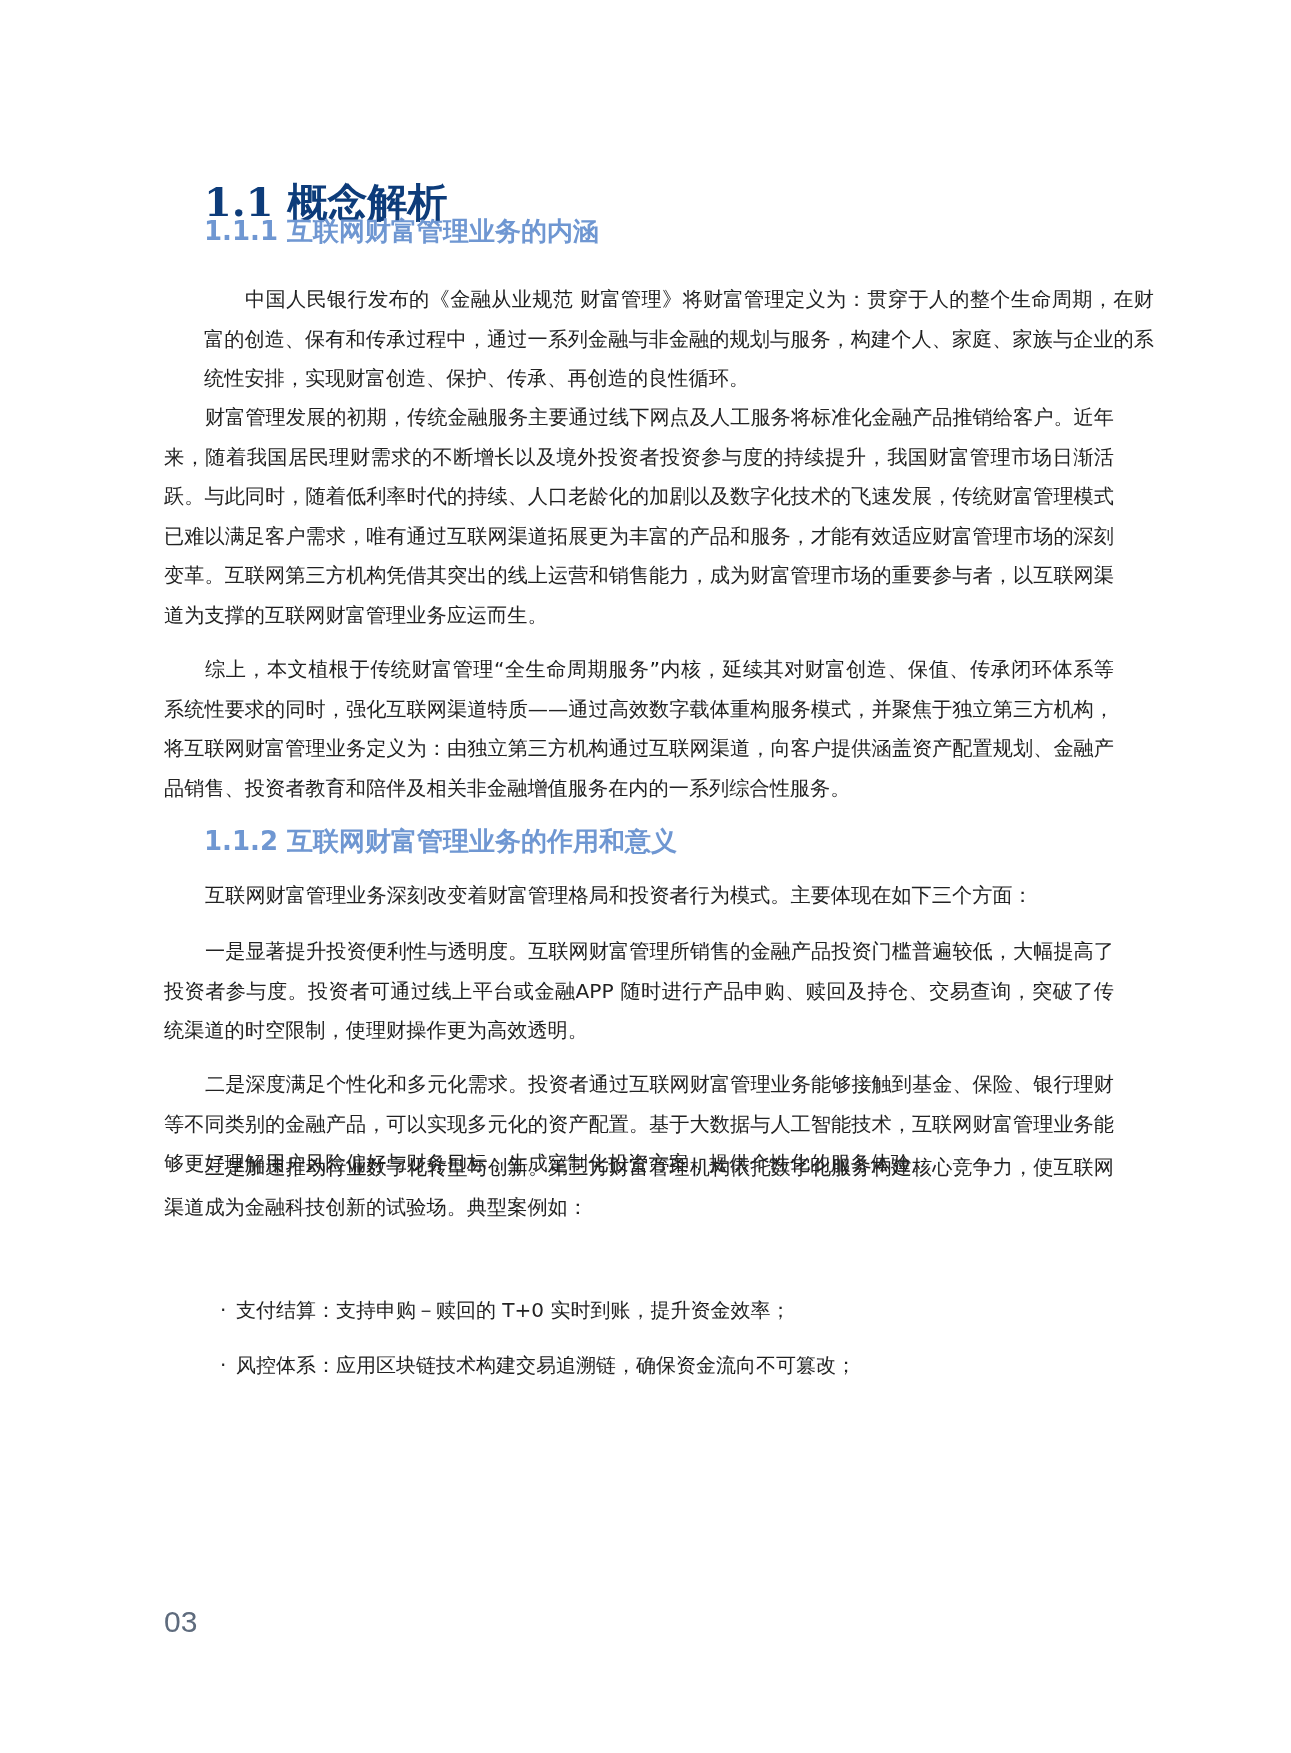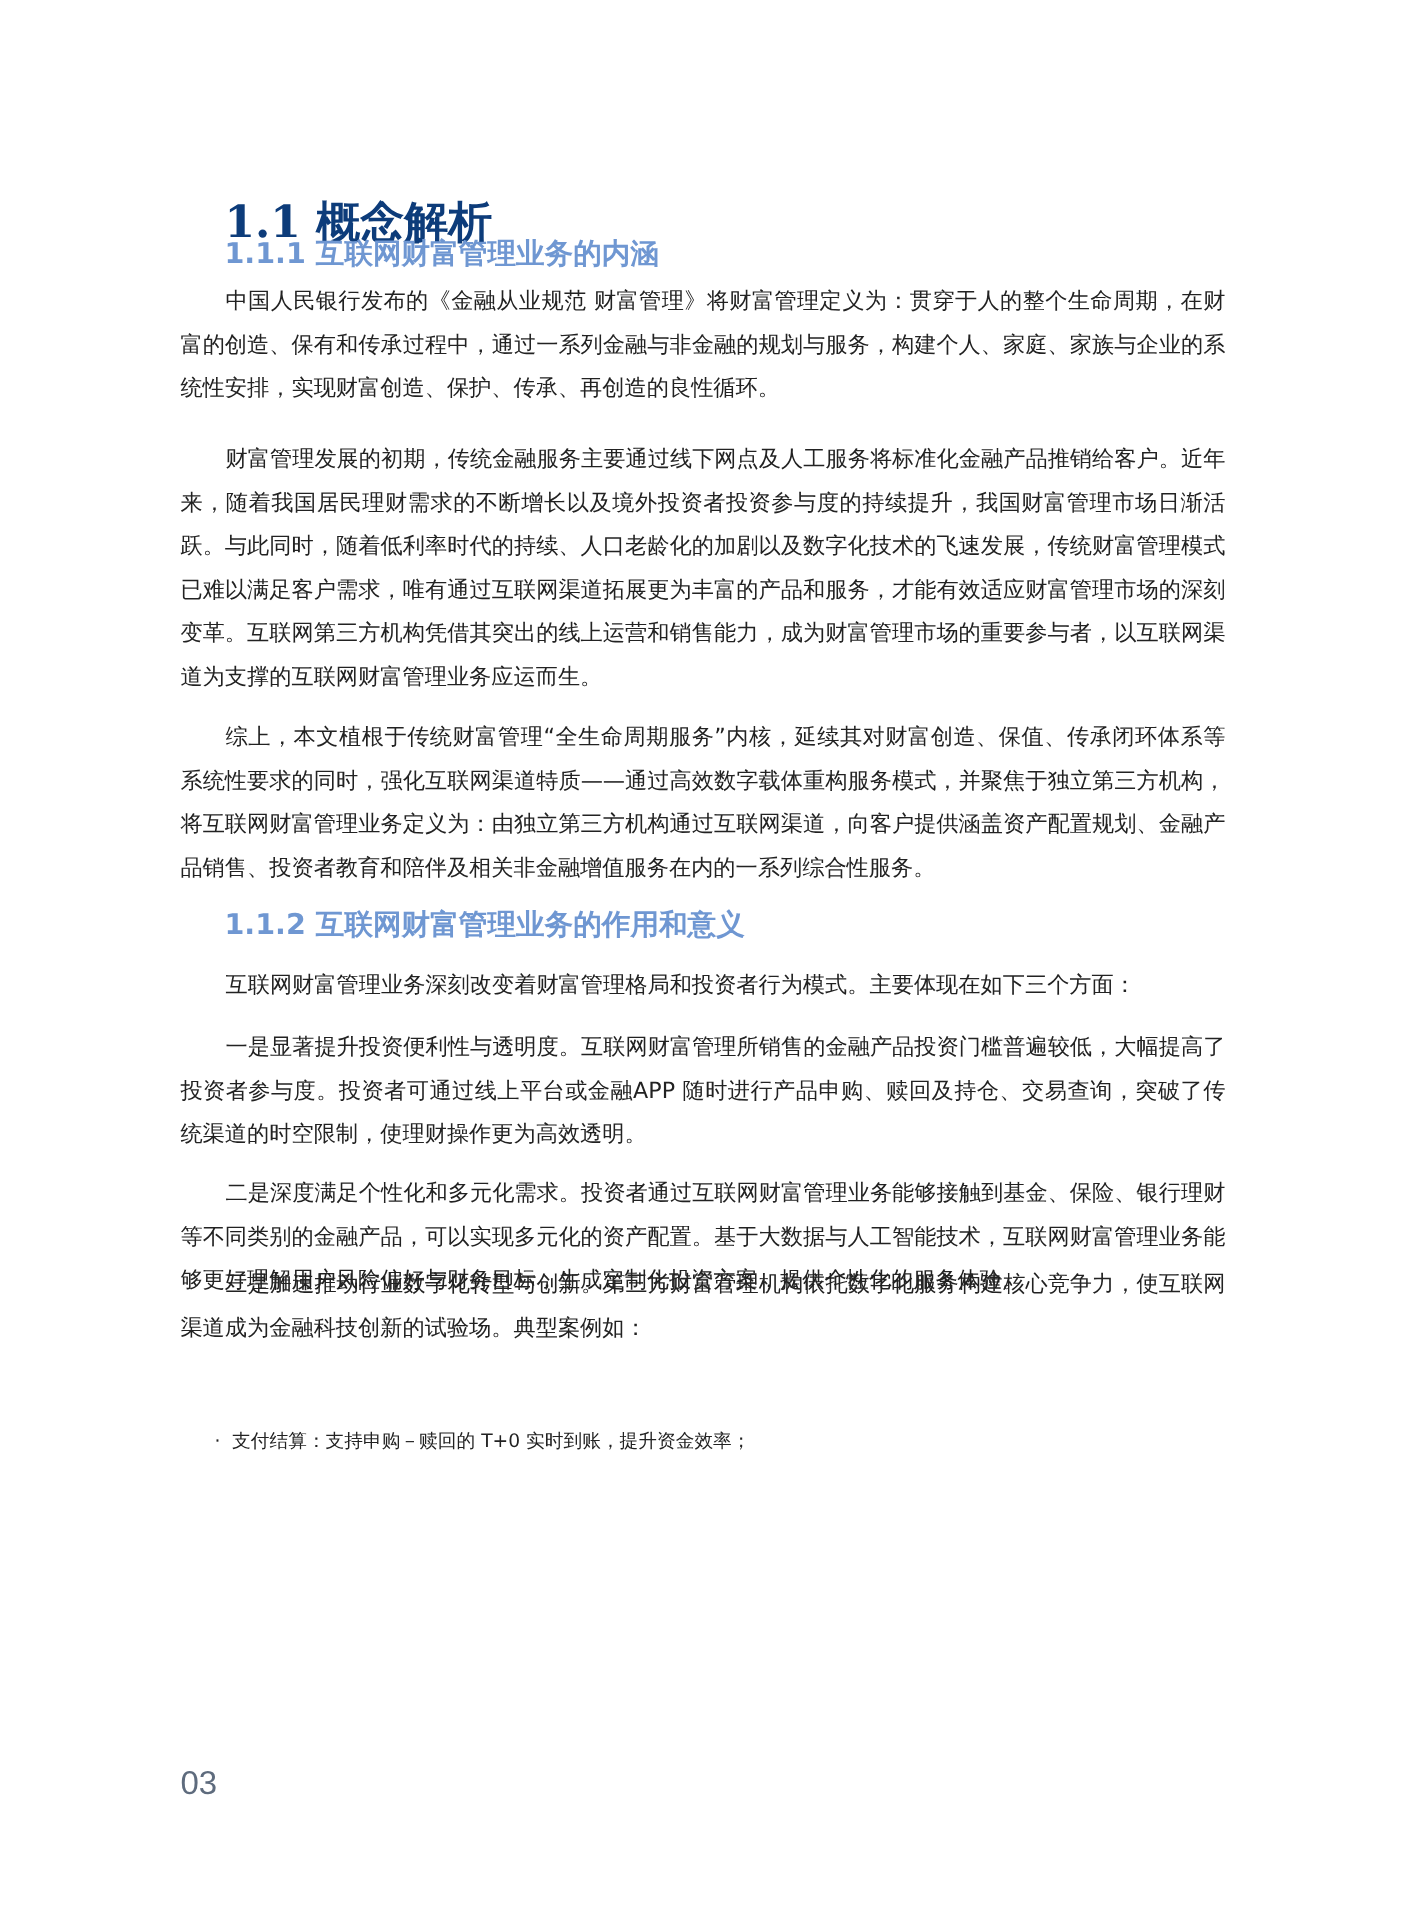--- a/index.html
+++ b/index.html
@@ -51,23 +51,23 @@
       width: 950px;
       margin: 0;
       font-size: 20.2px;
       line-height: 39.5px;
       color: #222222;
       text-align: justify;
       text-indent: 41px;
     }
     .bullet {
       position: absolute;
-      left: 195px;
+      left: 220px;
       margin: 0;
-      font-size: 17px;
+      font-size: 20px;
       line-height: 39.5px;
       color: #222222;
       white-space: nowrap;
     }
     .bullet .dot {
       display: inline-block;
       width: 16px;
       text-align: left;
     }
     .page-number {
@@ -83,36 +83,39 @@
   </style>
 </head>
 <body>
 
 <div class="page">
 
   <h1 class="h1">1.1 概念解析</h1>
 
   <h2 class="h2" style="top:214px;">1.1.1 互联网财富管理业务的内涵</h2>
 
-  <p class="para" style="top:254px;">中国人民银行发布的《金融从业规范 财富管理》将财富管理定义为：贯穿于人的整个生命周期，在财富的创造、保有和传承过程中，通过一系列金融与非金融的规划与服务，构建个人、家庭、家族与企业的系统性安排，实现财富创造、保护、传承、再创造的良性循环。</p>
+  <p class="para" style="top:280px;margin-left:40px;">中国人民银行发布的《金融从业规范 财富管理》将财富管理定义为：贯穿于人的整个生命周期，在财富的创造、保有和传承过程中，通过一系列金融与非金融的规划与服务，构建个人、家庭、家族与企业的系统性安排，实现财富创造、保护、传承、再创造的良性循环。</p>
 
   <p class="para" style="top:398px;">财富管理发展的初期，传统金融服务主要通过线下网点及人工服务将标准化金融产品推销给客户。近年来，随着我国居民理财需求的不断增长以及境外投资者投资参与度的持续提升，我国财富管理市场日渐活跃。与此同时，随着低利率时代的持续、人口老龄化的加剧以及数字化技术的飞速发展，传统财富管理模式已难以满足客户需求，唯有通过互联网渠道拓展更为丰富的产品和服务，才能有效适应财富管理市场的深刻变革。互联网第三方机构凭借其突出的线上运营和销售能力，成为财富管理市场的重要参与者，以互联网渠道为支撑的互联网财富管理业务应运而生。</p>
 
   <p class="para" style="top:650px;">综上，本文植根于传统财富管理“全生命周期服务”内核，延续其对财富创造、保值、传承闭环体系等系统性要求的同时，强化互联网渠道特质——通过高效数字载体重构服务模式，并聚焦于独立第三方机构，将互联网财富管理业务定义为：由独立第三方机构通过互联网渠道，向客户提供涵盖资产配置规划、金融产品销售、投资者教育和陪伴及相关非金融增值服务在内的一系列综合性服务。</p>
 
   <h2 class="h2" style="top:824px;">1.1.2 互联网财富管理业务的作用和意义</h2>
 
   <p class="para" style="top:876px;">互联网财富管理业务深刻改变着财富管理格局和投资者行为模式。主要体现在如下三个方面：</p>
 
   <p class="para" style="top:932px;">一是显著提升投资便利性与透明度。互联网财富管理所销售的金融产品投资门槛普遍较低，大幅提高了投资者参与度。投资者可通过线上平台或金融APP 随时进行产品申购、赎回及持仓、交易查询，突破了传统渠道的时空限制，使理财操作更为高效透明。</p>
 
   <p class="para" style="top:1065px;">二是深度满足个性化和多元化需求。投资者通过互联网财富管理业务能够接触到基金、保险、银行理财等不同类别的金融产品，可以实现多元化的资产配置。基于大数据与人工智能技术，互联网财富管理业务能够更好理解用户风险偏好与财务目标，生成定制化投资方案，提供个性化的服务体验。</p>
 
   <p class="para" style="top:1148px;">三是加速推动行业数字化转型与创新。第三方财富管理机构依托数字化服务构建核心竞争力，使互联网渠道成为金融科技创新的试验场。典型案例如：</p>
 
   <p class="bullet" style="top:1291px;">
     <span class="dot">·</span><span>支付结算：支持申购－赎回的 T+0 实时到账，提升资金效率；</span>
   </p>
 
+  <p class="bullet" style="top:1346px;">
+    <span class="dot">·</span><span>风控体系：应用区块链技术构建交易追溯链，确保资金流向不可篡改；</span>
+  </p>
 
   <p class="page-number">03</p>
 
 </div>
 
 </body></html>

